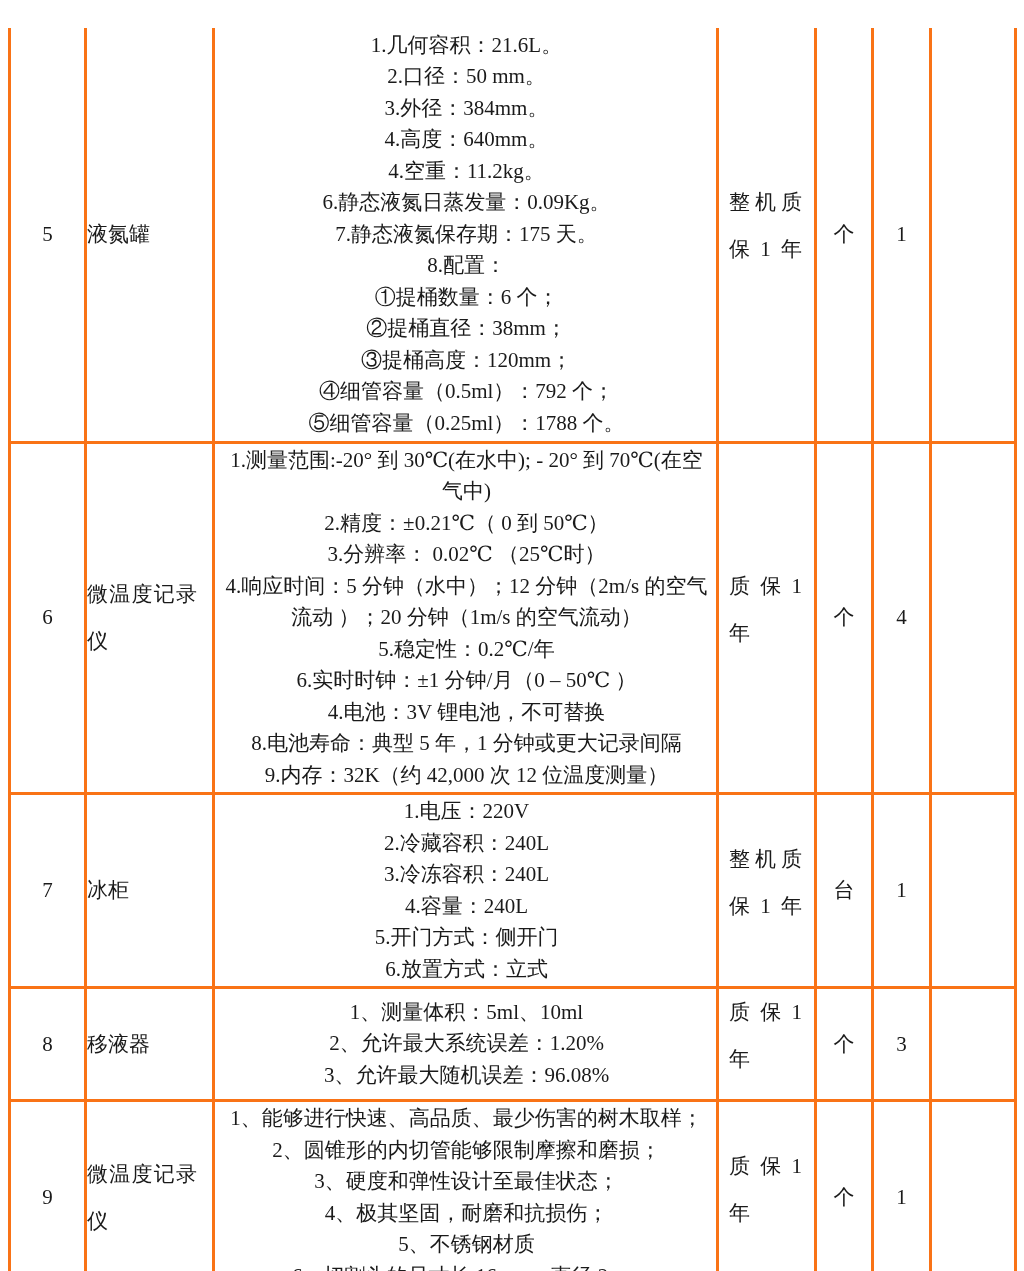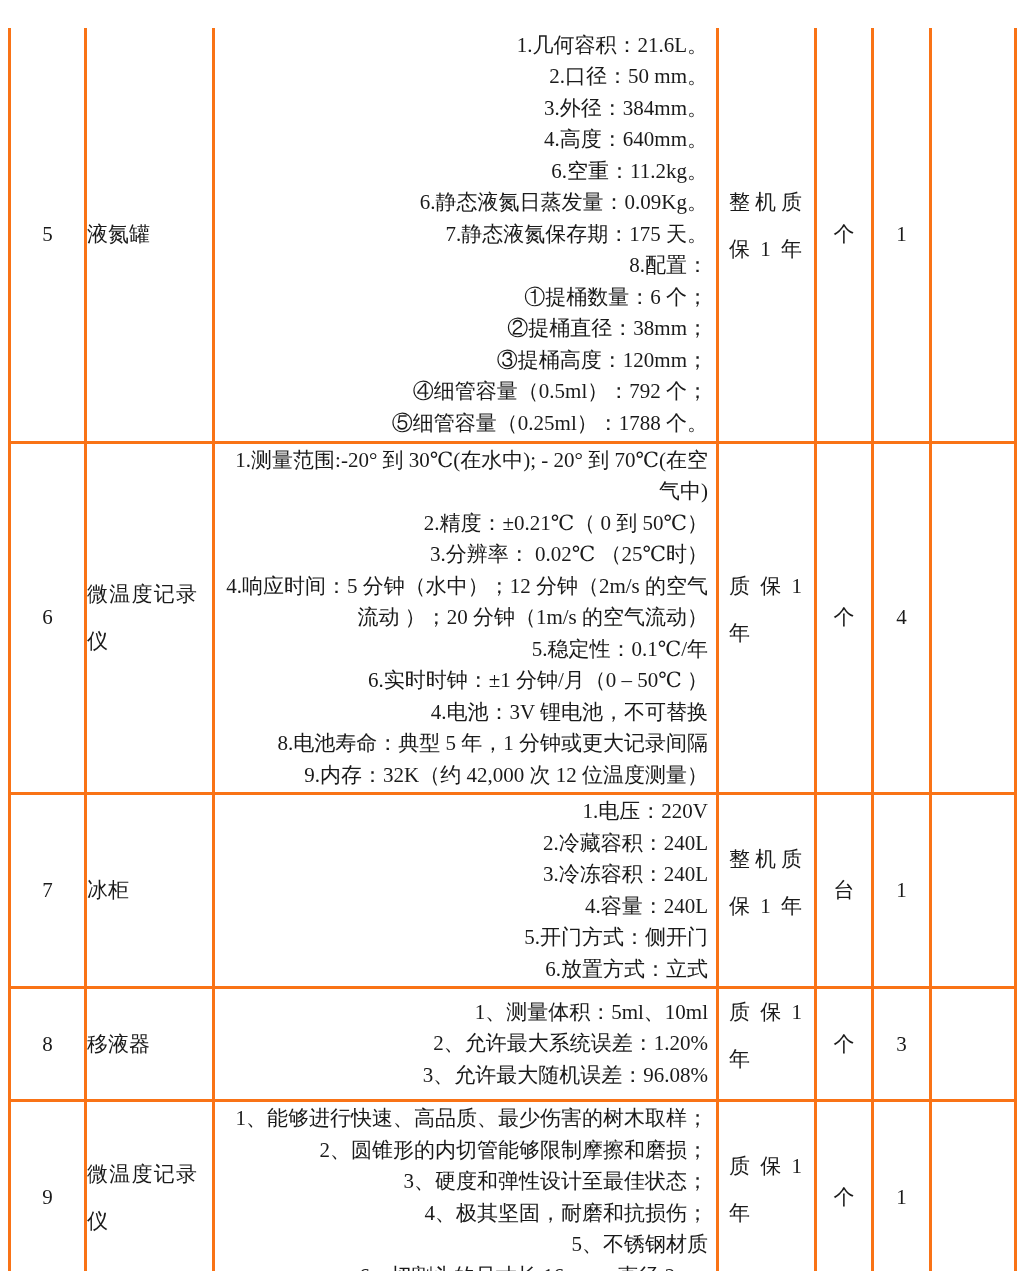--- a/index.html
+++ b/index.html
@@ -58,21 +58,21 @@
     text-align: justify;
     text-align-last: justify;
     text-justify: inter-character;
     line-height: 47px;
   }
   td.c-unit, td.c-qty {
     text-align: center;
     line-height: 31px;
   }
   .spec-line {
-    text-align: right;
+    text-align: center;
   }
 </style>
 </head>
 <body>
 
 <div class="sheet">
   <table class="spec-table">
     <colgroup>
       <col style="width:76px">
       <col style="width:128px">
@@ -85,21 +85,21 @@
     <tbody>
         <tr>
     <td class="c-no"><span>5</span></td>
     <td class="c-name"><span>液氮罐</span></td>
     <td class="c-spec">
             <div>
               <div class="spec-line">1.几何容积：21.6L。</div>
               <div class="spec-line">2.口径：50 mm。</div>
               <div class="spec-line">3.外径：384mm。</div>
               <div class="spec-line">4.高度：640mm。</div>
-              <div class="spec-line">6.空重：11.2kg。</div>
+              <div class="spec-line">4.空重：11.2kg。</div>
               <div class="spec-line">6.静态液氮日蒸发量：0.09Kg。</div>
               <div class="spec-line">7.静态液氮保存期：175 天。</div>
               <div class="spec-line">8.配置：</div>
               <div class="spec-line">①提桶数量：6 个；</div>
               <div class="spec-line">②提桶直径：38mm；</div>
               <div class="spec-line">③提桶高度：120mm；</div>
               <div class="spec-line">④细管容量（0.5ml）：792 个；</div>
               <div class="spec-line">⑤细管容量（0.25ml）：1788 个。</div>
             </div>
           </td>
@@ -110,21 +110,21 @@
   </tr>
         <tr>
     <td class="c-no"><span>6</span></td>
     <td class="c-name"><span>微温度记录仪</span></td>
     <td class="c-spec">
             <div>
               <div class="spec-line">1.测量范围:-20° 到 30℃(在水中); - 20° 到 70℃(在空气中)</div>
               <div class="spec-line">2.精度：±0.21℃（ 0 到 50℃）</div>
               <div class="spec-line">3.分辨率： 0.02℃ （25℃时）</div>
               <div class="spec-line">4.响应时间：5 分钟（水中）；12 分钟（2m/s 的空气流动 ）；20 分钟（1m/s 的空气流动）</div>
-              <div class="spec-line">5.稳定性：0.1℃/年</div>
+              <div class="spec-line">5.稳定性：0.2℃/年</div>
               <div class="spec-line">6.实时时钟：±1 分钟/月（0 – 50℃ ）</div>
               <div class="spec-line">4.电池：3V 锂电池，不可替换</div>
               <div class="spec-line">8.电池寿命：典型 5 年，1 分钟或更大记录间隔</div>
               <div class="spec-line">9.内存：32K（约 42,000 次 12 位温度测量）</div>
             </div>
           </td>
     <td class="c-warr"><span>质保1年</span></td>
     <td class="c-unit"><span>个</span></td>
     <td class="c-qty"><span>4</span></td>
     <td class="c-blank"></td>

